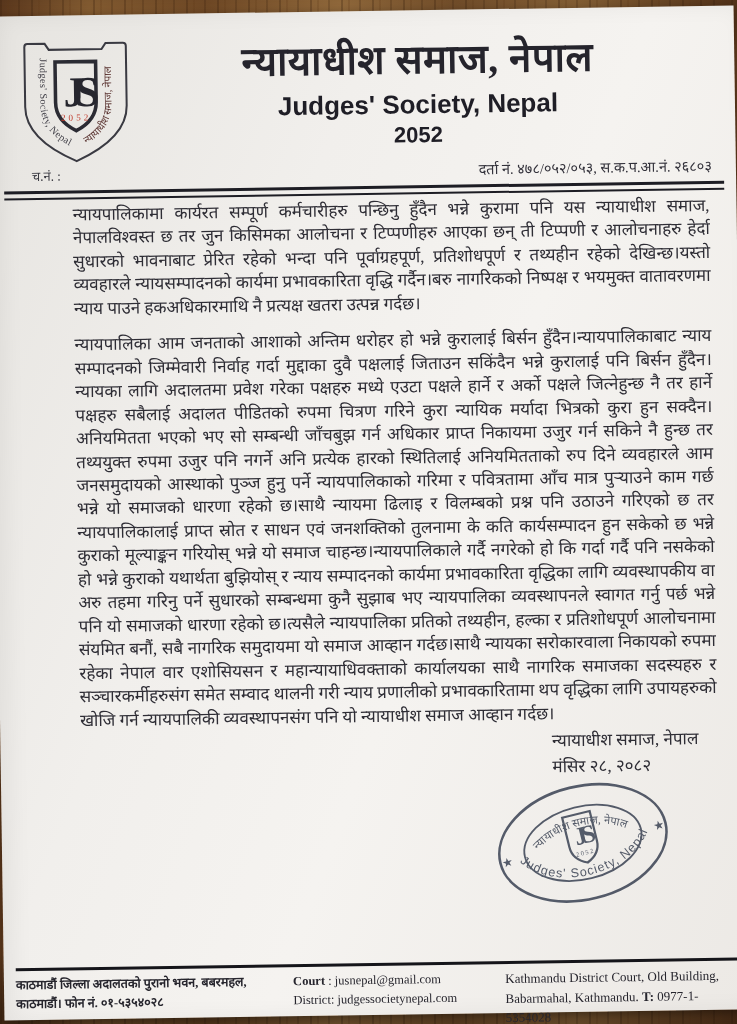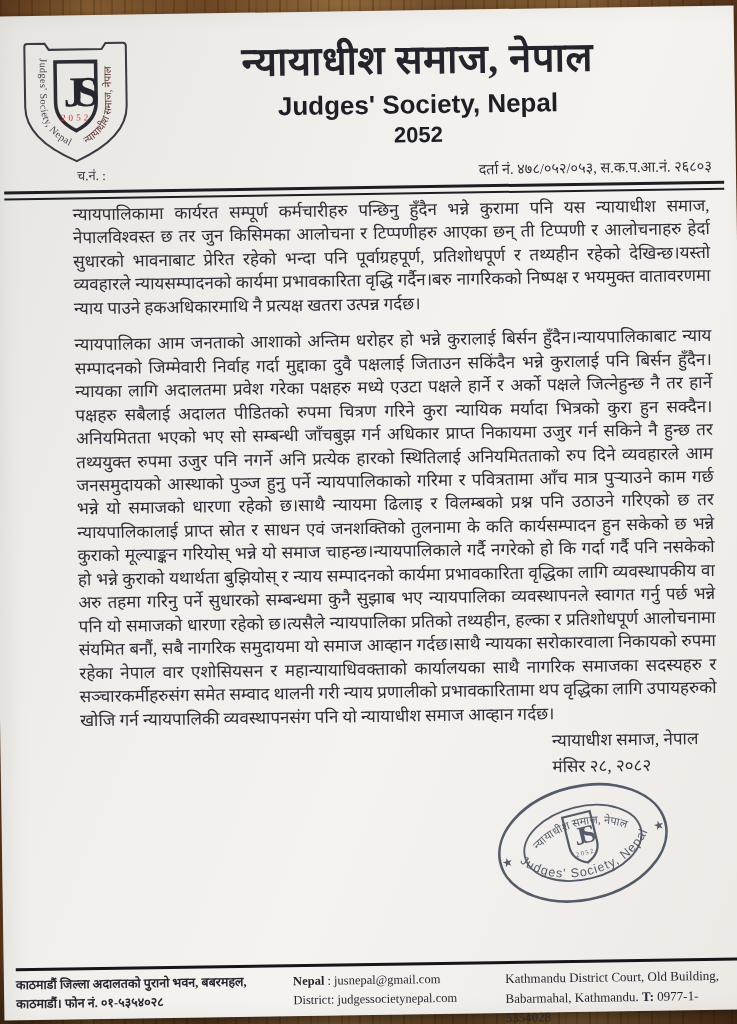--- a/index.html
+++ b/index.html
@@ -23,21 +23,21 @@
   
   .logo{position:absolute;left:24px;top:22px;width:122px;height:136px;}
   .titles{position:absolute;left:132px;right:22px;top:26px;text-align:center;}
   .org-np{font-size:40px;font-weight:700;line-height:1.2;letter-spacing:.5px;color:#25242c;}
   .org-en{font-size:26px;font-weight:700;margin-top:5px;
     font-family:"Liberation Sans","DejaVu Sans",sans-serif;color:#1f1e26;}
   .org-yr{font-size:22px;font-weight:700;margin-top:2px;
     font-family:"Liberation Sans","DejaVu Sans",sans-serif;color:#1f1e26;}
   .refrow{position:absolute;left:40px;right:24px;top:149px;display:flex;
     justify-content:space-between;align-items:flex-end;}
-  .refno{font-size:13px;color:#3a3a42;margin-left:45px;}
+  .refno{font-size:13px;color:#3a3a42;}
   .regno{font-size:14.5px;color:#33323b;}
   .rule{position:absolute;left:12px;right:12px;top:175px;height:4px;
     border-top:3px solid #1d1d24;border-bottom:2px solid #1d1d24;}
   
   .body-text{position:absolute;left:80px;right:27px;top:188px;
     font-size:17px;line-height:1.38;text-align:justify;color:#2e2d35;}
   .body-text p{margin:0;}
   .body-text p + p{margin-top:13px;}
   
   .signature{position:absolute;right:46px;top:720px;text-align:left;
@@ -118,21 +118,21 @@
       </g>
     </svg>
 
     <div class="footer">
       <div class="f-np">
         <div>काठमाडौं जिल्ला अदालतको पुरानो भवन, बबरमहल,</div>
         <div>काठमाडौं। फोन नं. ०१-५३५४०२८</div>
       </div>
       <div class="f-mid">
         <div>
-          <span class="b">Nepal</span>
+          <span class="b">Court</span>
           <span>: jusnepal@gmail.com</span>
         </div>
         <div>
           <span>District:</span>
           <span>judgessocietynepal.com</span>
         </div>
       </div>
       <div class="f-en">
         <div>Kathmandu District Court, Old Building,</div>
         <div>

